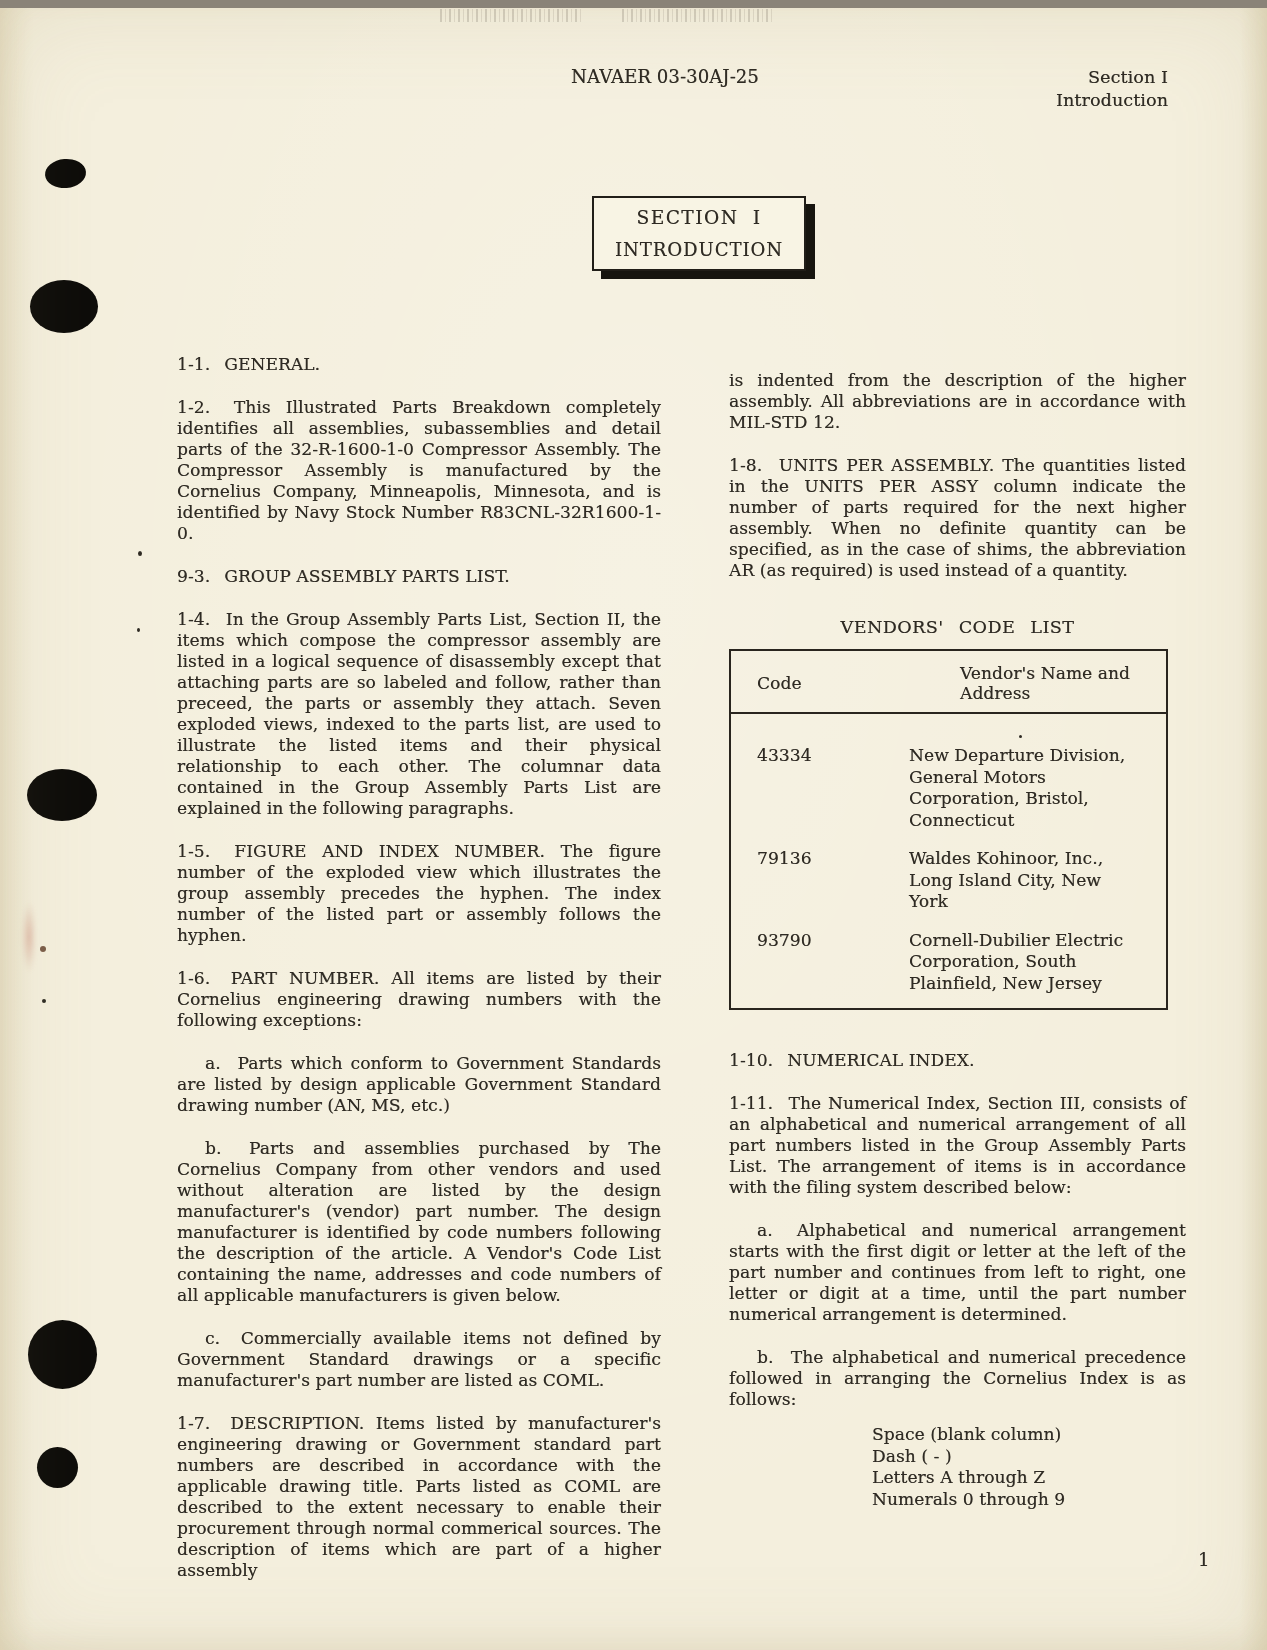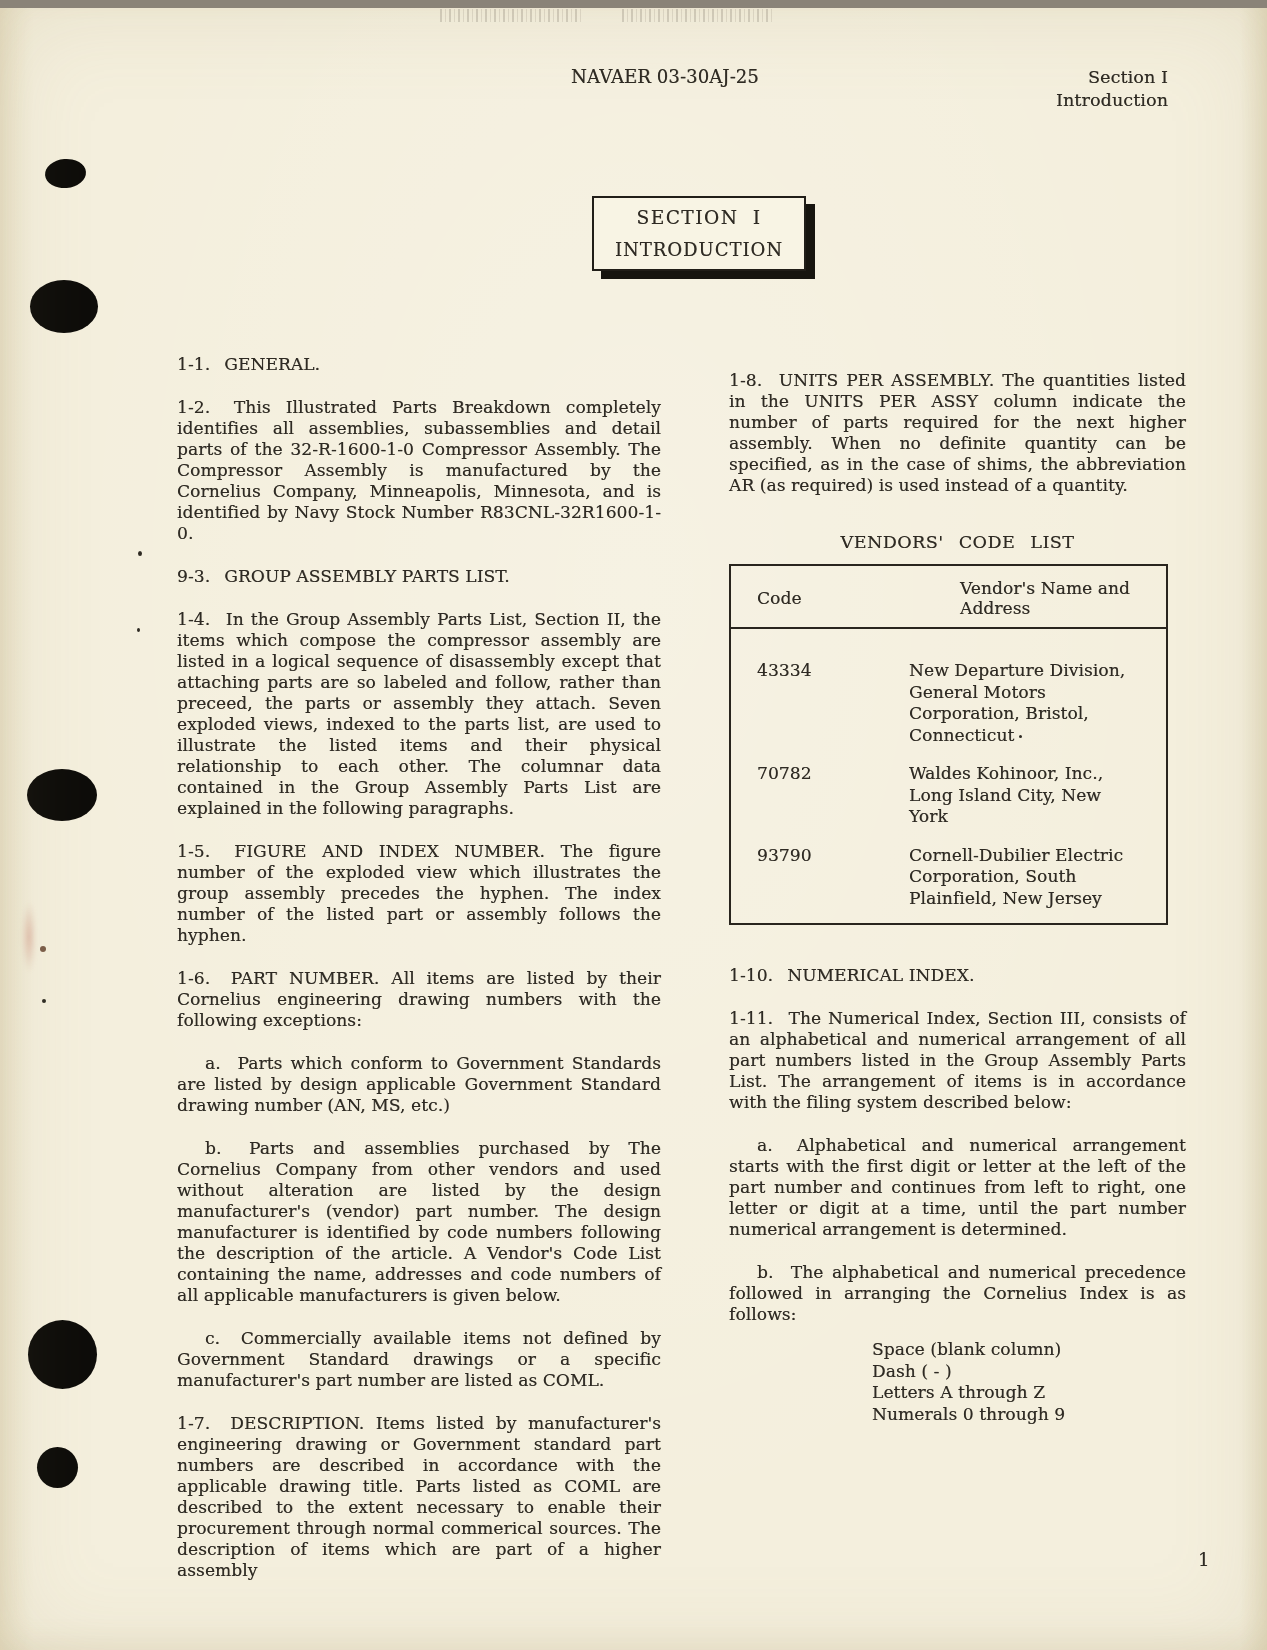--- a/index.html
+++ b/index.html
@@ -121,37 +121,38 @@
     <div class="para">1-4.  In the Group Assembly Parts List, Section II, the items which compose the compressor assembly are listed in a logical sequence of disassembly except that attaching parts are so labeled and follow, rather than preceed, the parts or assembly they attach. Seven exploded views, indexed to the parts list, are used to illustrate the listed items and their physical relationship to each other. The columnar data contained in the Group Assembly Parts List are explained in the following paragraphs.</div>
     <div class="para">1-5.  FIGURE AND INDEX NUMBER. The figure number of the exploded view which illustrates the group assembly precedes the hyphen. The index number of the listed part or assembly follows the hyphen.</div>
     <div class="para">1-6.  PART NUMBER. All items are listed by their Cornelius engineering drawing numbers with the following exceptions:</div>
     <div class="para indent-sub">a.  Parts which conform to Government Standards are listed by design applicable Government Standard drawing number (AN, MS, etc.)</div>
     <div class="para indent-sub">b.  Parts and assemblies purchased by The Cornelius Company from other vendors and used without alteration are listed by the design manufacturer's (vendor) part number. The design manufacturer is identified by code numbers following the description of the article. A Vendor's Code List containing the name, addresses and code numbers of all applicable manufacturers is given below.</div>
     <div class="para indent-sub">c.  Commercially available items not defined by Government Standard drawings or a specific manufacturer's part number are listed as COML.</div>
     <div class="para">1-7.  DESCRIPTION. Items listed by manufacturer's engineering drawing or Government standard part numbers are described in accordance with the applicable drawing title. Parts listed as COML are described to the extent necessary to enable their procurement through normal commerical sources. The description of items which are part of a higher assembly</div>
   </div>
 
   <div class="col col-right txt">
+    <div class="para">is indented from the description of the higher assembly. All abbreviations are in accordance with MIL-STD 12.</div>
     <div class="para">1-8.  UNITS PER ASSEMBLY. The quantities listed in the UNITS PER ASSY column indicate the number of parts required for the next higher assembly. When no definite quantity can be specified, as in the case of shims, the abbreviation AR (as required) is used instead of a quantity.</div>
 
     <div class="vendor-title">VENDORS' CODE LIST</div>
     <table class="vendor">
       <thead>
         <tr>
           <th class="code-h">Code</th>
           <th class="vendor-h">Vendor's Name and Address</th>
         </tr>
       </thead>
       <tbody>
         <tr class="vrow-first">
           <td class="code-c">43334</td>
           <td class="vendor-c">New Departure Division, General Motors Corporation, Bristol, Connecticut</td>
         </tr>
         <tr class="vrow">
-          <td class="code-c">70782</td>
+          <td class="code-c">79136</td>
           <td class="vendor-c">Waldes Kohinoor, Inc., Long Island City, New York</td>
         </tr>
         <tr class="vrow vrow-last">
           <td class="code-c">93790</td>
           <td class="vendor-c">Cornell-Dubilier Electric Corporation, South Plainfield, New Jersey</td>
         </tr>
       </tbody>
     </table>
 
     <div class="para h110">1-10.  NUMERICAL INDEX.</div>

